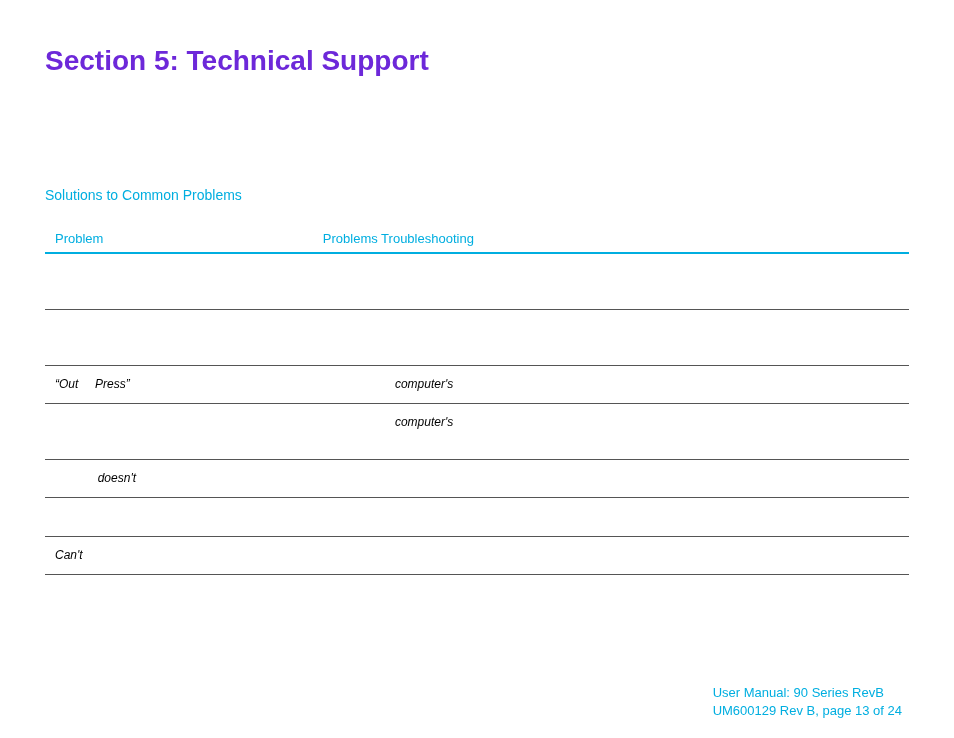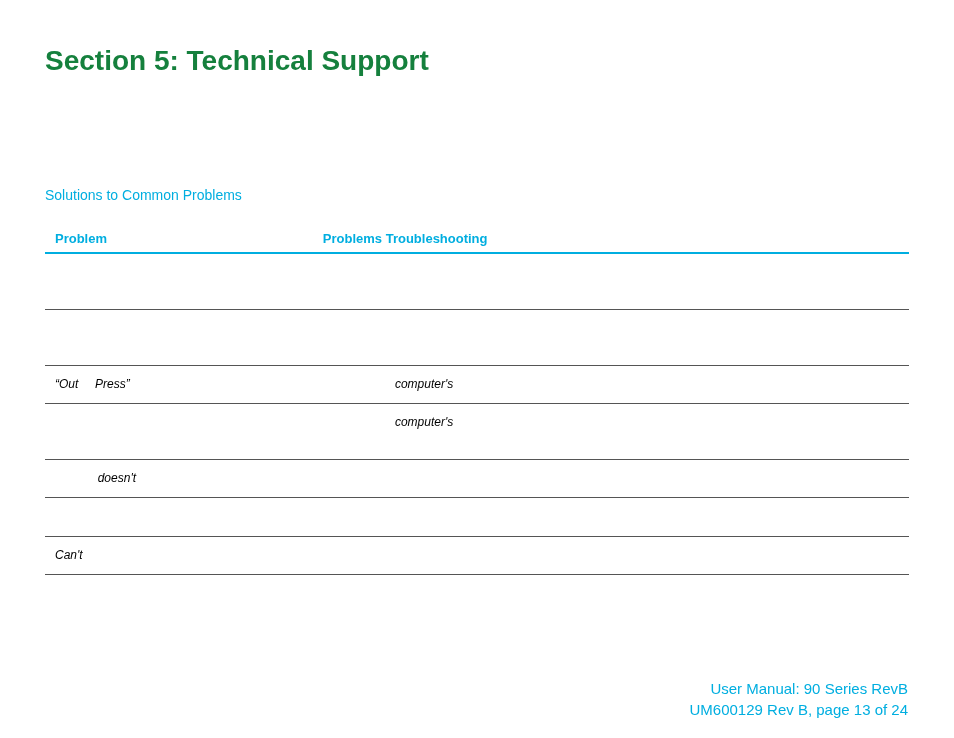--- a/index.html
+++ b/index.html
@@ -11,64 +11,64 @@
     position: relative;
     overflow: hidden;
   }
   .page {
     padding: 45px 45px 0 45px;
   }
   .section-title {
     font-family: "Century Gothic", "Futura", Arial, sans-serif;
     font-size: 28px;
     font-weight: 700;
-    color: #15803d;
+    color: #6d28d9;
     margin-bottom: 110px;
   }
   .subsection-title {
     font-family: "Century Gothic", "Futura", Arial, sans-serif;
     font-size: 14px;
     font-weight: 400;
     color: #00aee0;
     margin-bottom: 28px;
   }
   .tbl {
     width: 100%;
     border-collapse: collapse;
     table-layout: fixed;
   }
   .tbl col.col1 { width: 31%; }
   .tbl col.col2 { width: 69%; }
   .tbl th {
     text-align: left;
     font-family: "Century Gothic", "Futura", Arial, sans-serif;
     font-size: 13px;
-    font-weight: 700;
+    font-weight: 400;
     color: #00aee0;
     padding: 0 6px 6px 10px;
     border-bottom: 2px solid #00aee0;
   }
   .tbl td {
     font-size: 12px;
     color: #ffffff; 
     padding: 10px 6px 10px 10px;
     border-bottom: 1px solid #555;
     vertical-align: top;
     line-height: 1.45;
   }
   .tbl td .vis {
     color: #000;
     font-style: italic;
   }
   .footer {
     position: absolute;
-    right: 46px;
+    right: 52px;
     bottom: 18px;
-    text-align: right;
-    font-size: 15px;
+    text-align: left;
+    font-size: 13px;
     color: #00aee0;
     line-height: 1.4;
   }
 </style>
 </head>
 <body>
 
 <div class="page">
   <h1 class="section-title">Section 5: Technical Support</h1>
   <h2 class="subsection-title">Solutions to Common Problems</h2>

